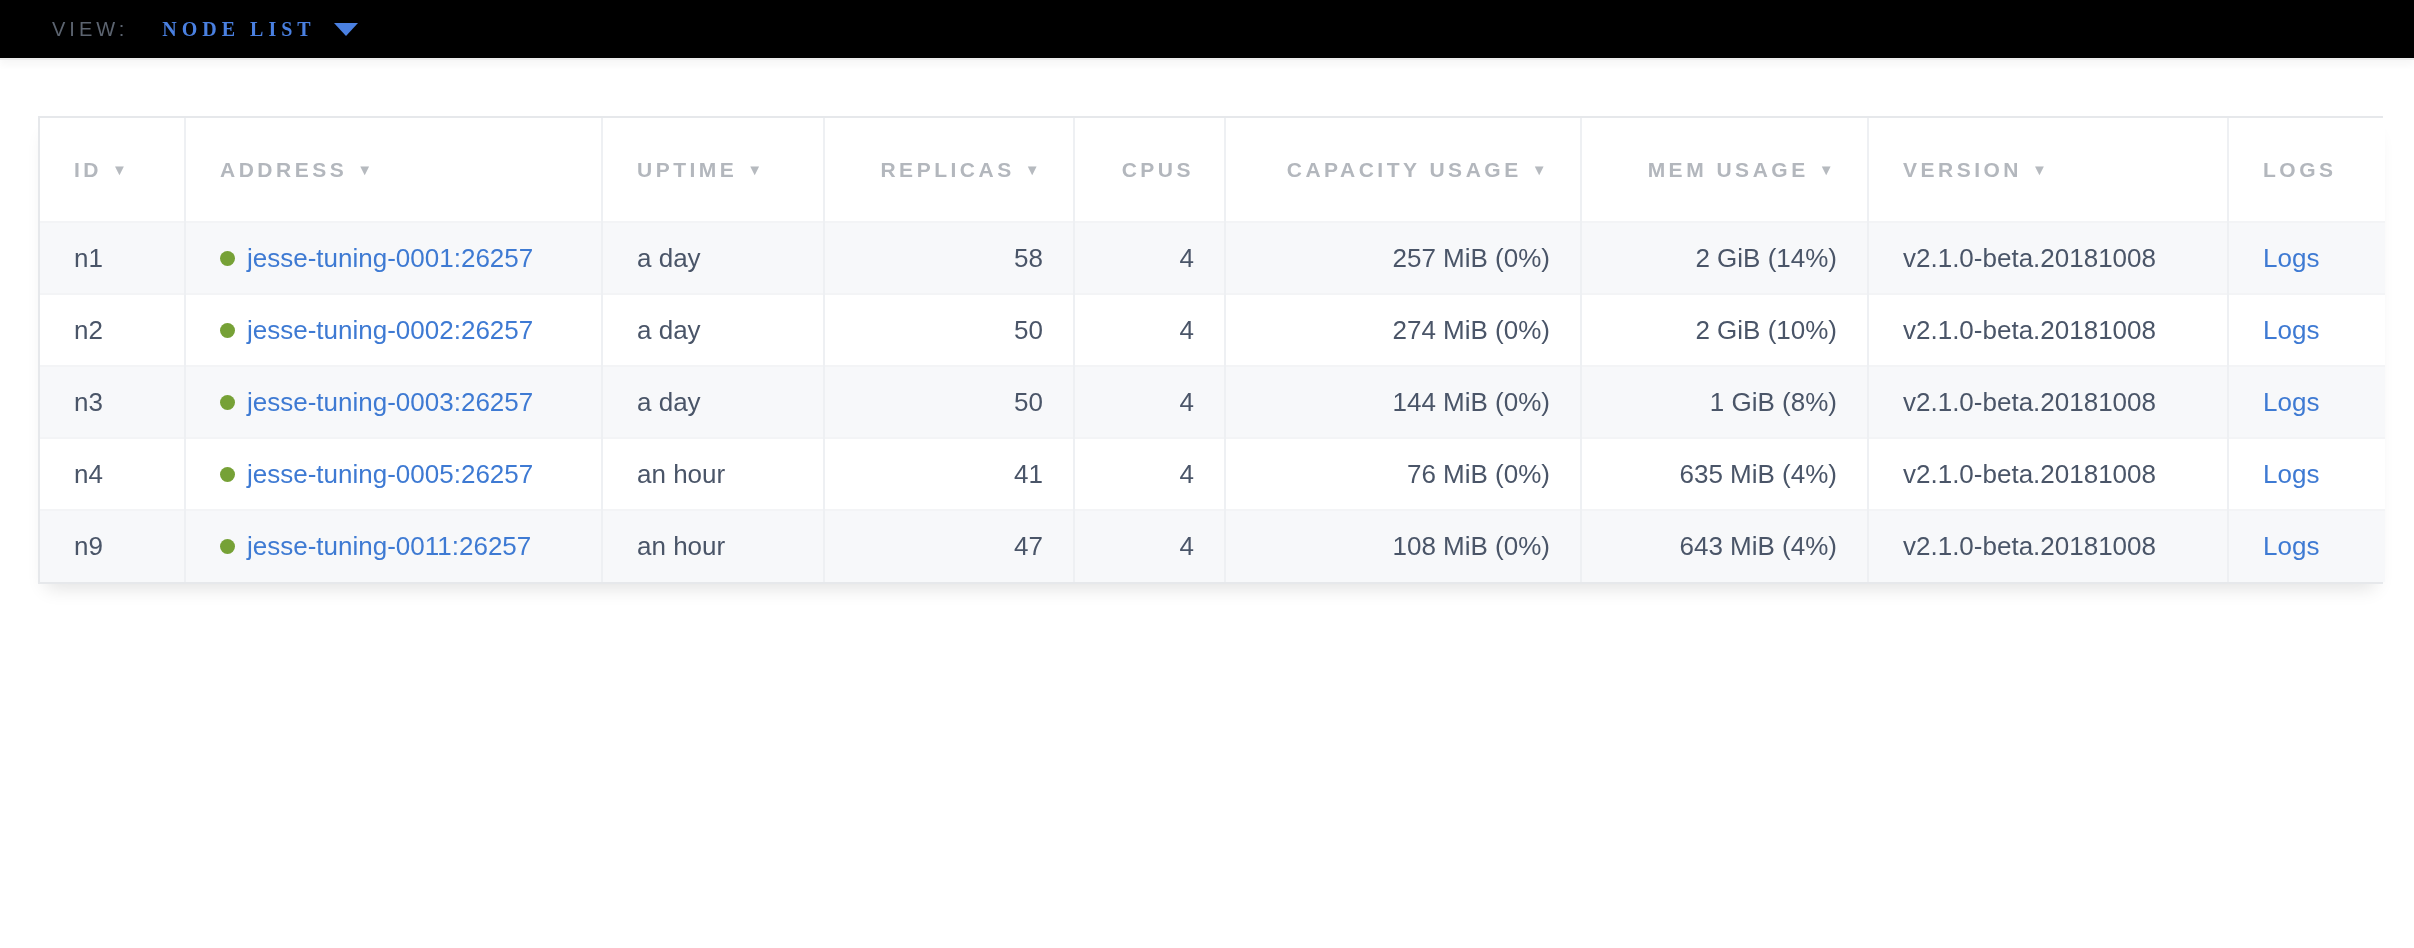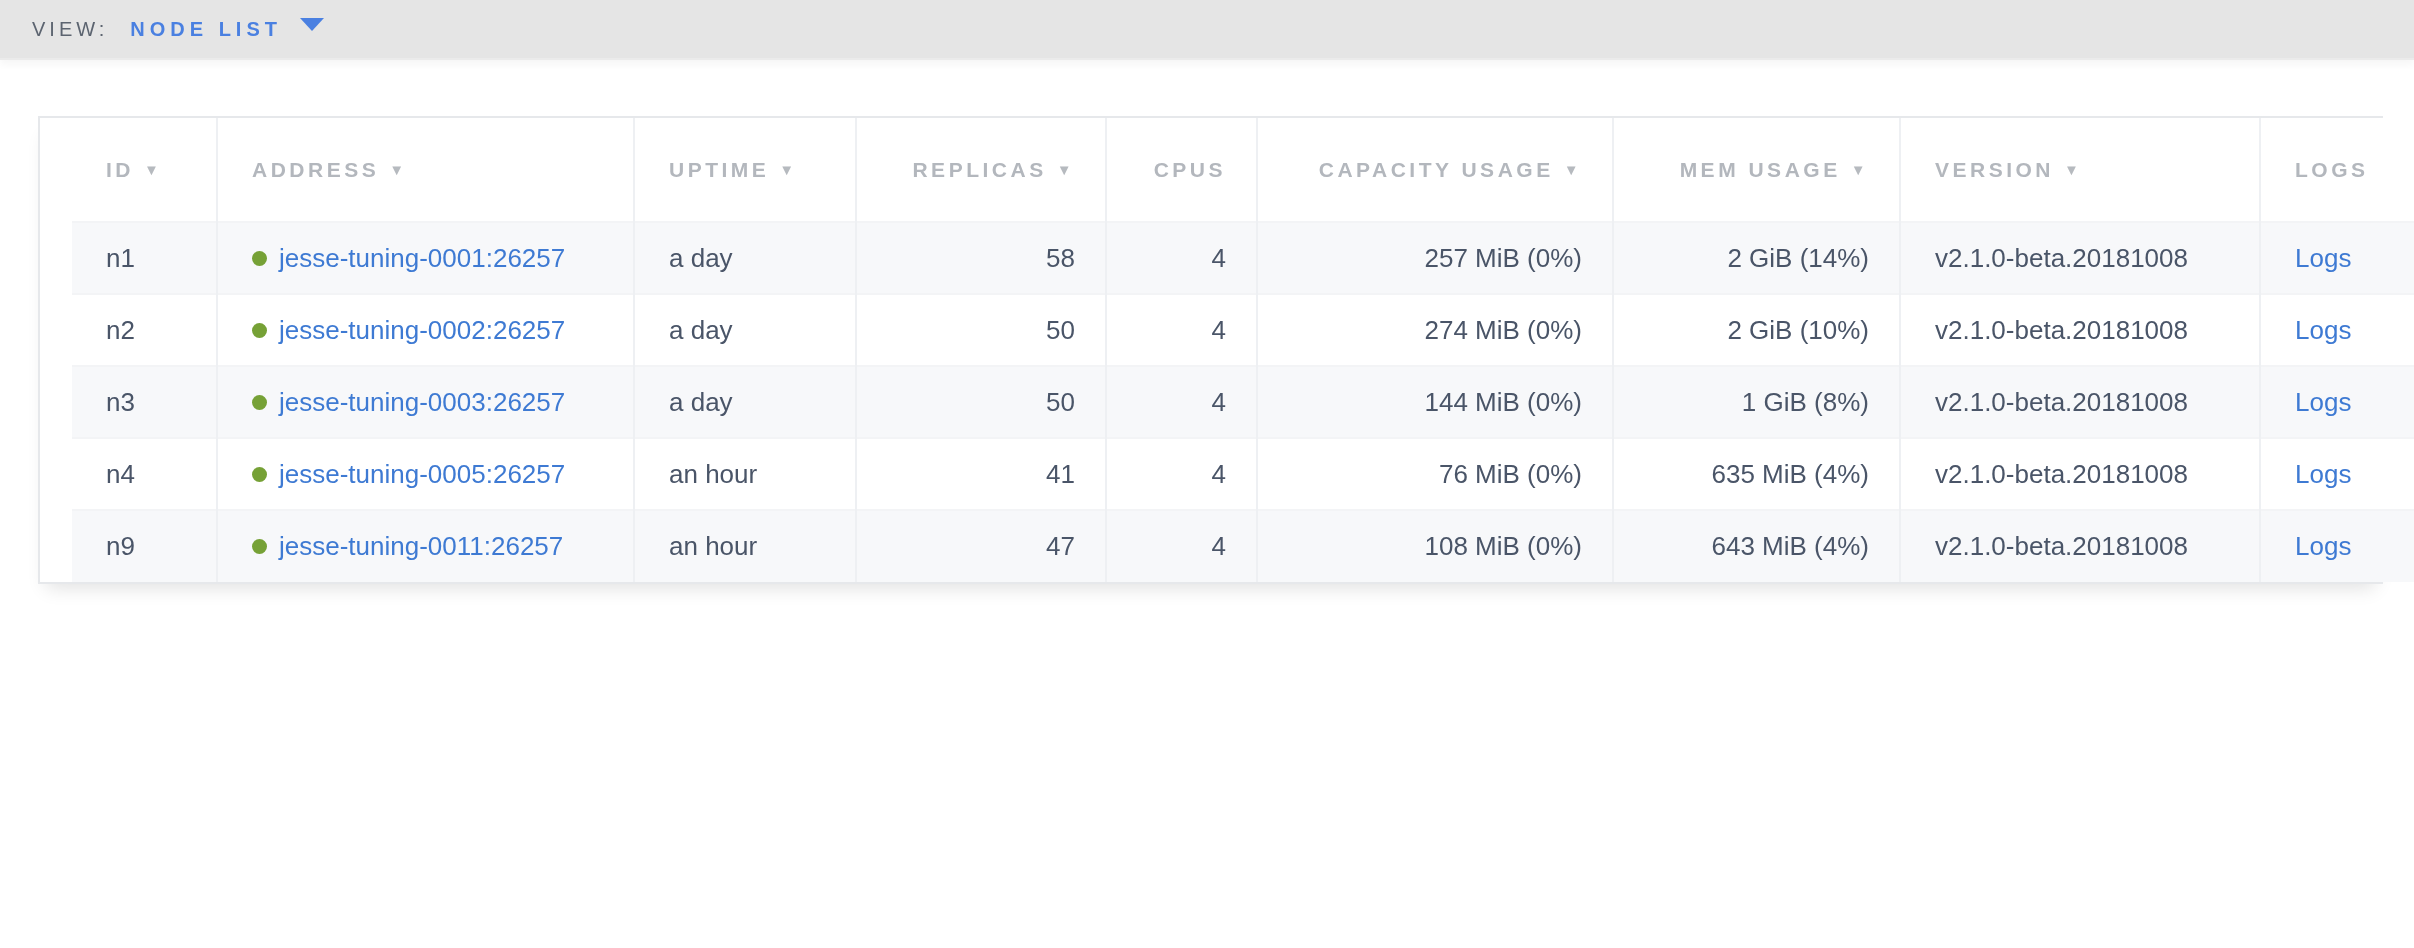--- a/index.html
+++ b/index.html
@@ -4,42 +4,42 @@
 <style>
   * { margin: 0; padding: 0; box-sizing: border-box; }
   html, body { width: 2414px; height: 948px; overflow: hidden; background: #ffffff; }
   body { font-family: "Liberation Sans", "DejaVu Sans", sans-serif; color: #4a5568; }
 
   
   .view-bar {
     height: 60px;
     display: flex;
     align-items: center;
-    padding-left: 32px;
-    background: #e5e5e5;
+    padding-left: 52px;
+    background: #000000;
     border-bottom: 2px solid #ebebeb;
     box-shadow: 0 5px 7px rgba(0,0,0,0.035);
     position: relative;
     z-index: 2;
   }
   .view-label {
     font-size: 20px;
     letter-spacing: 4px;
     color: #5c6470;
     font-weight: 500;
   }
   .view-select {
     display: inline-flex;
-    align-items: flex-start;
+    align-items: center;
     background: none;
     border: none;
     cursor: pointer;
-    margin-left: 22px;
+    margin-left: 34px;
     padding: 0;
-    font-family: Liberation Sans, sans-serif;
+    font-family: Liberation Serif, serif;
   }
   .view-select .selected {
     font-size: 20px;
     letter-spacing: 5px;
     font-weight: 600;
     color: var(--nav-blue);
   }
   .caret {
     width: 0; height: 0;
     margin-left: 18px;
@@ -58,21 +58,20 @@
     line-height: 46px;
     letter-spacing: 0.2px;
   }
 
   .table-wrap {
     margin-top: 36px;
     width: 2345px;
     border: 2px solid #e6e8eb;
     background: #fff;
     box-shadow: 0 12px 18px -8px rgba(0,0,0,0.12);
-    padding-left: 32px;
   }
   table {
     width: 100%;
     border-collapse: collapse;
     table-layout: fixed;
   }
   col.c-id       { width: 145px; }
   col.c-address  { width: 417px; }
   col.c-uptime   { width: 222px; }
   col.c-replicas { width: 250px; }

